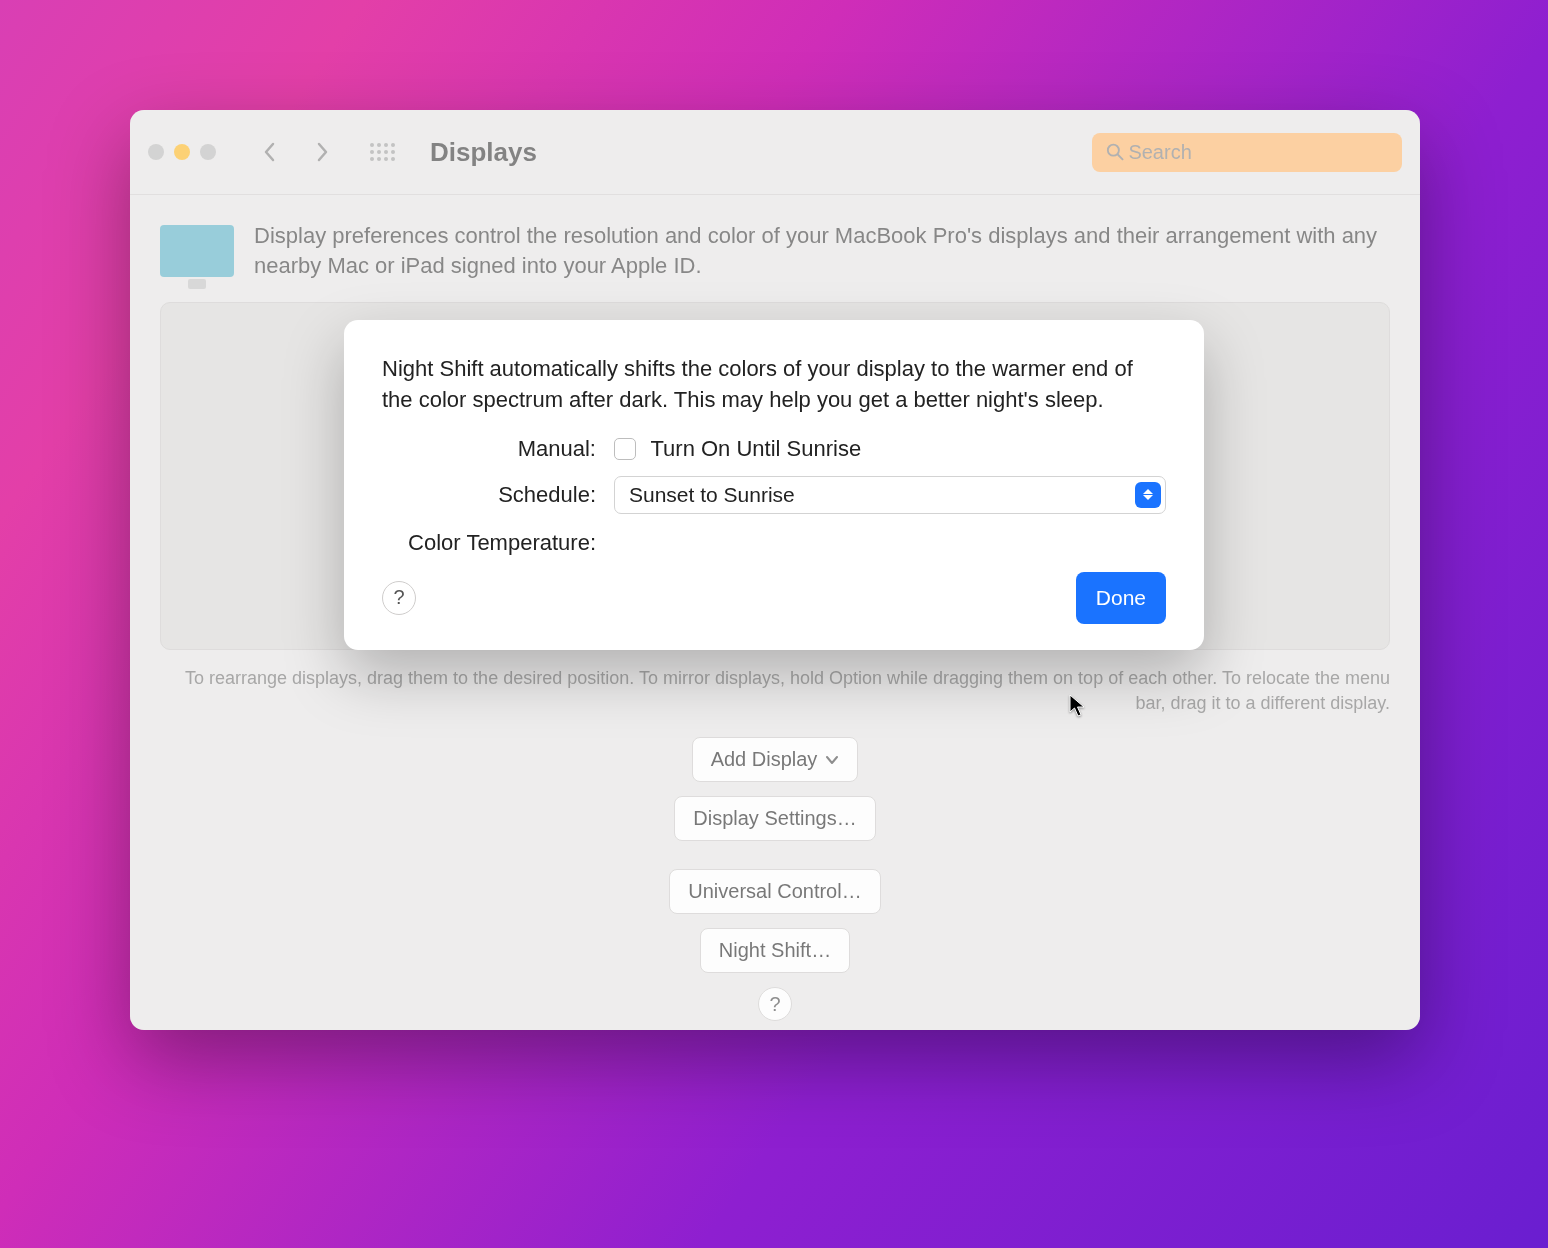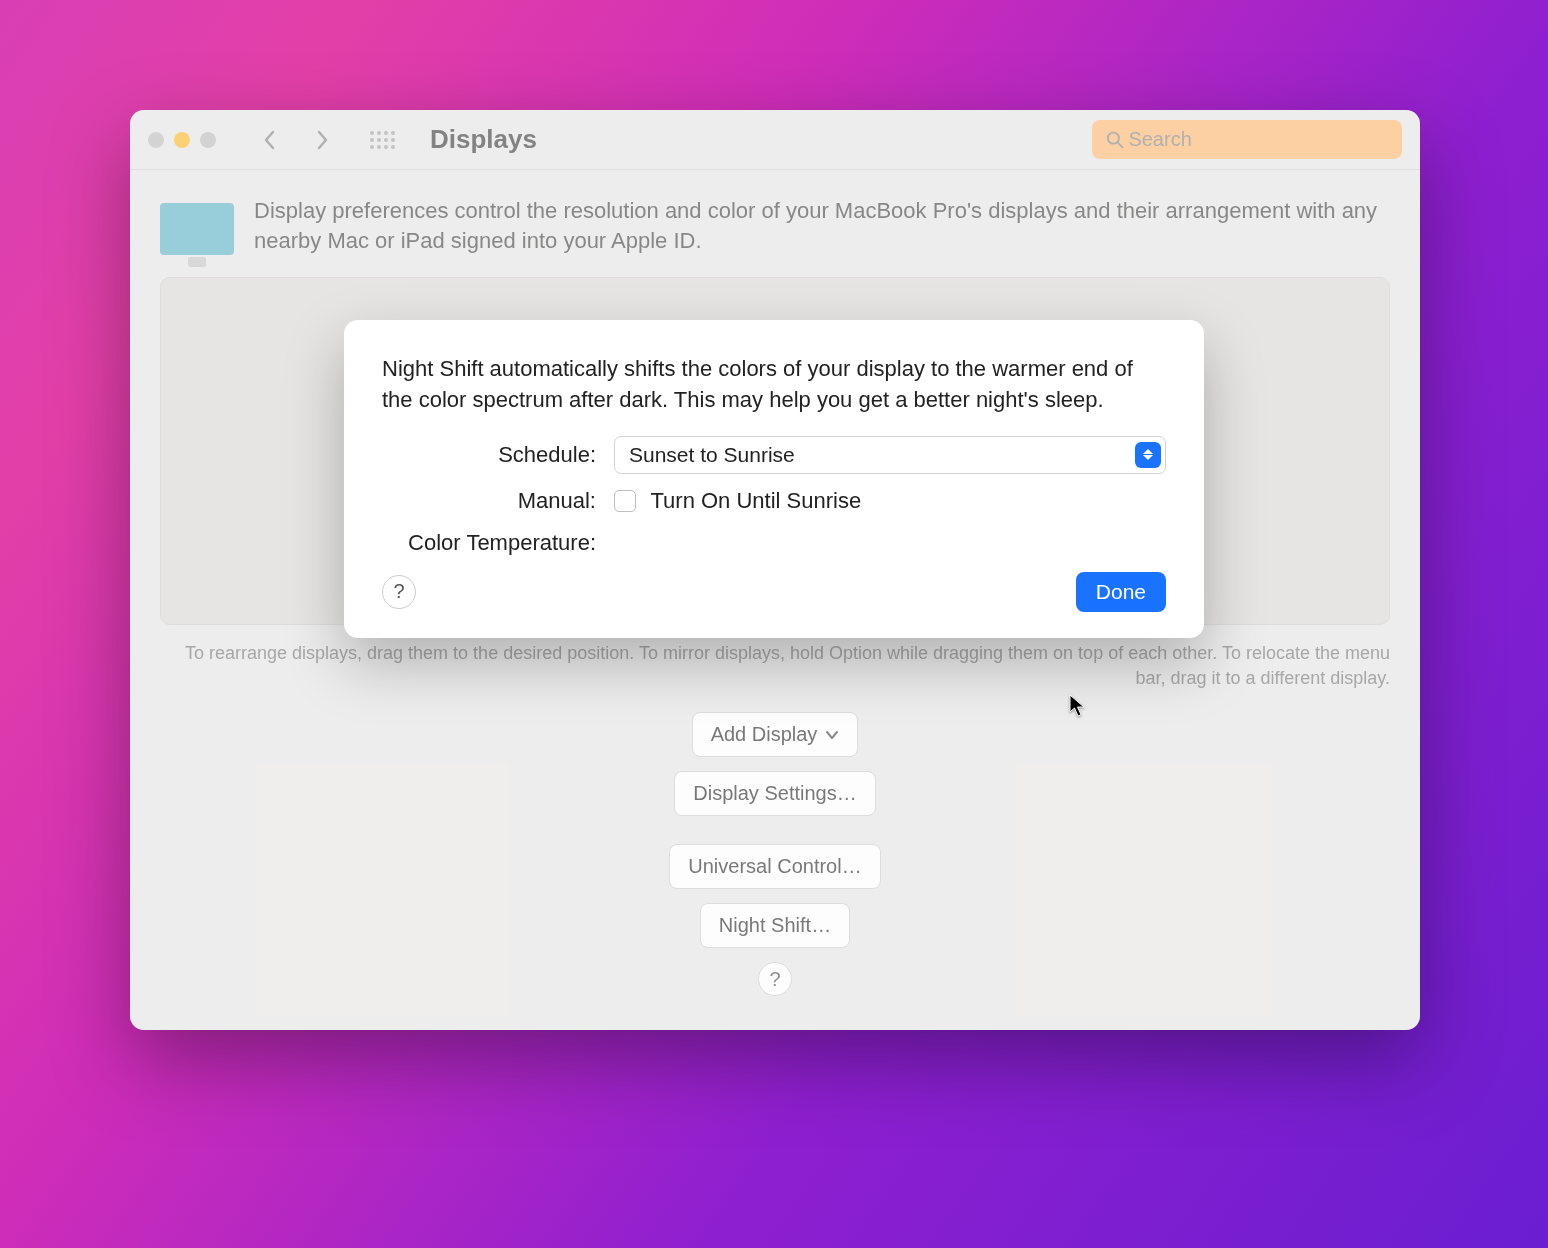--- a/index.html
+++ b/index.html
@@ -10,21 +10,21 @@
 }
 .desktop { position: absolute; inset: 0; }
 
 
 .window {
   position: absolute; left: 130px; top: 110px; width: 1290px; height: 920px;
   background: #e9e7e6; border-radius: 14px; box-shadow: 0 30px 80px rgba(0,0,0,.35);
   overflow: hidden;
 }
 .titlebar {
-  height: 60px; display: flex; align-items: center; gap: 12px;
+  height: 85px; display: flex; align-items: center; gap: 12px;
   padding: 0 18px; border-bottom: 1px solid #d4d2d1; justify-content: space-between;
 }
 .traffic { display: flex; gap: 10px; margin-right: 22px; }
 .tl { width: 16px; height: 16px; border-radius: 50%; }
 .tl.red    { background: #bfbfbf; }
 .tl.yellow { background: #febc2e; }
 .tl.green  { background: #bfbfbf; }
 .nav-arrow {
   width: 40px; height: 40px; display: flex; align-items: center; justify-content: center;
   color: #8a8a8a; font-size: 28px; border-radius: 6px;
@@ -40,21 +40,21 @@
 .search {
   display: flex; align-items: center; gap: 4px;
   background: #fdba74; border-radius: 8px; padding: 8px 14px; width: 310px; color: #8a8a8a;
 }
 .search-input {
   border: none; outline: none; background: transparent; font-size: 20px; color: #555; width: 100%;
 }
 .search-input::placeholder { color: #8a8a8a; }
 
 .content { padding: 26px 30px 24px 30px; display: flex; flex-direction: column; height: calc(100% - 70px); }
-.desc-row { display: flex; gap: 20px; align-items: flex-end; margin-bottom: 22px; }
+.desc-row { display: flex; gap: 20px; align-items: center; margin-bottom: 22px; }
 .monitor-icon {
   width: 74px; height: 52px; background: #65b6c9; border-radius: 4px; position: relative; flex: 0 0 auto;
 }
 .monitor-icon::after {
   content: ""; position: absolute; left: 50%; transform: translateX(-50%);
   bottom: -12px; width: 18px; height: 10px; background: #c7c7c7; border-radius: 2px;
 }
 .desc-text { font-size: 22px; color: #4a4a4a; line-height: 1.35; }
 
 .canvas {
@@ -125,21 +125,21 @@
   border: 1px solid #cfcfcf; border-radius: 6px; box-shadow: 0 1px 2px rgba(0,0,0,.15);
 }
 .slider-labels { display: flex; justify-content: space-between; font-size: 18px; color: #444; margin-top: 14px; }
 .slider-note { font-size: 18px; color: #8a8a8a; margin-top: 18px; line-height: 1.35; }
 
 .modal-footer {
   display: flex; align-items: center; margin-top: 16px;
 }
 .btn-primary {
   background: #1a73ff; color: #fff; border: none; border-radius: 8px;
-  padding: 8px 20px; font-size: 21px; font-weight: 500;
+  padding: 14px 20px; font-size: 21px; font-weight: 500;
 }
 
 
 .cursor {
   position: absolute; width: 18px; height: 24px; pointer-events: none;
 }
 .cursor svg { width: 100%; height: 100%; filter: drop-shadow(0 1px 1px rgba(0,0,0,.4)); }
 </style>
 </head>
 <body>
@@ -224,37 +224,37 @@
       </div>
     </div>
 
     <div class="dimmer"></div>
   </div>
 
   <div class="modal">
     <div class="modal-desc">Night Shift automatically shifts the colors of your display to the warmer end of the color spectrum after dark. This may help you get a better night's sleep.</div>
 
     <div class="form-row">
+      <div class="form-label">Manual:</div>
+      <div class="form-control">
+        <span class="checkbox"></span>
+        <span class="checkbox-label">Turn On Until Sunrise</span>
+      </div>
+    </div>
+
+    <div class="form-row">
       <div class="form-label">Schedule:</div>
       <div class="form-control">
         <div class="select">
           <span>Sunset to Sunrise</span>
           <span class="select-caret"></span>
         </div>
       </div>
     </div>
 
-    <div class="form-row">
-      <div class="form-label">Manual:</div>
-      <div class="form-control">
-        <span class="checkbox"></span>
-        <span class="checkbox-label">Turn On Until Sunrise</span>
-      </div>
-    </div>
-
     <div class="form-row" style="align-items:flex-end; margin-top:6px;">
       <div class="form-label" style="padding-top:2px;">Color Temperature:</div>
     </div>
 
     <div class="modal-footer">
       <div class="help-circ">
         <span>?</span>
       </div>
       <div class="spacer"></div>
       <button class="btn-primary">

